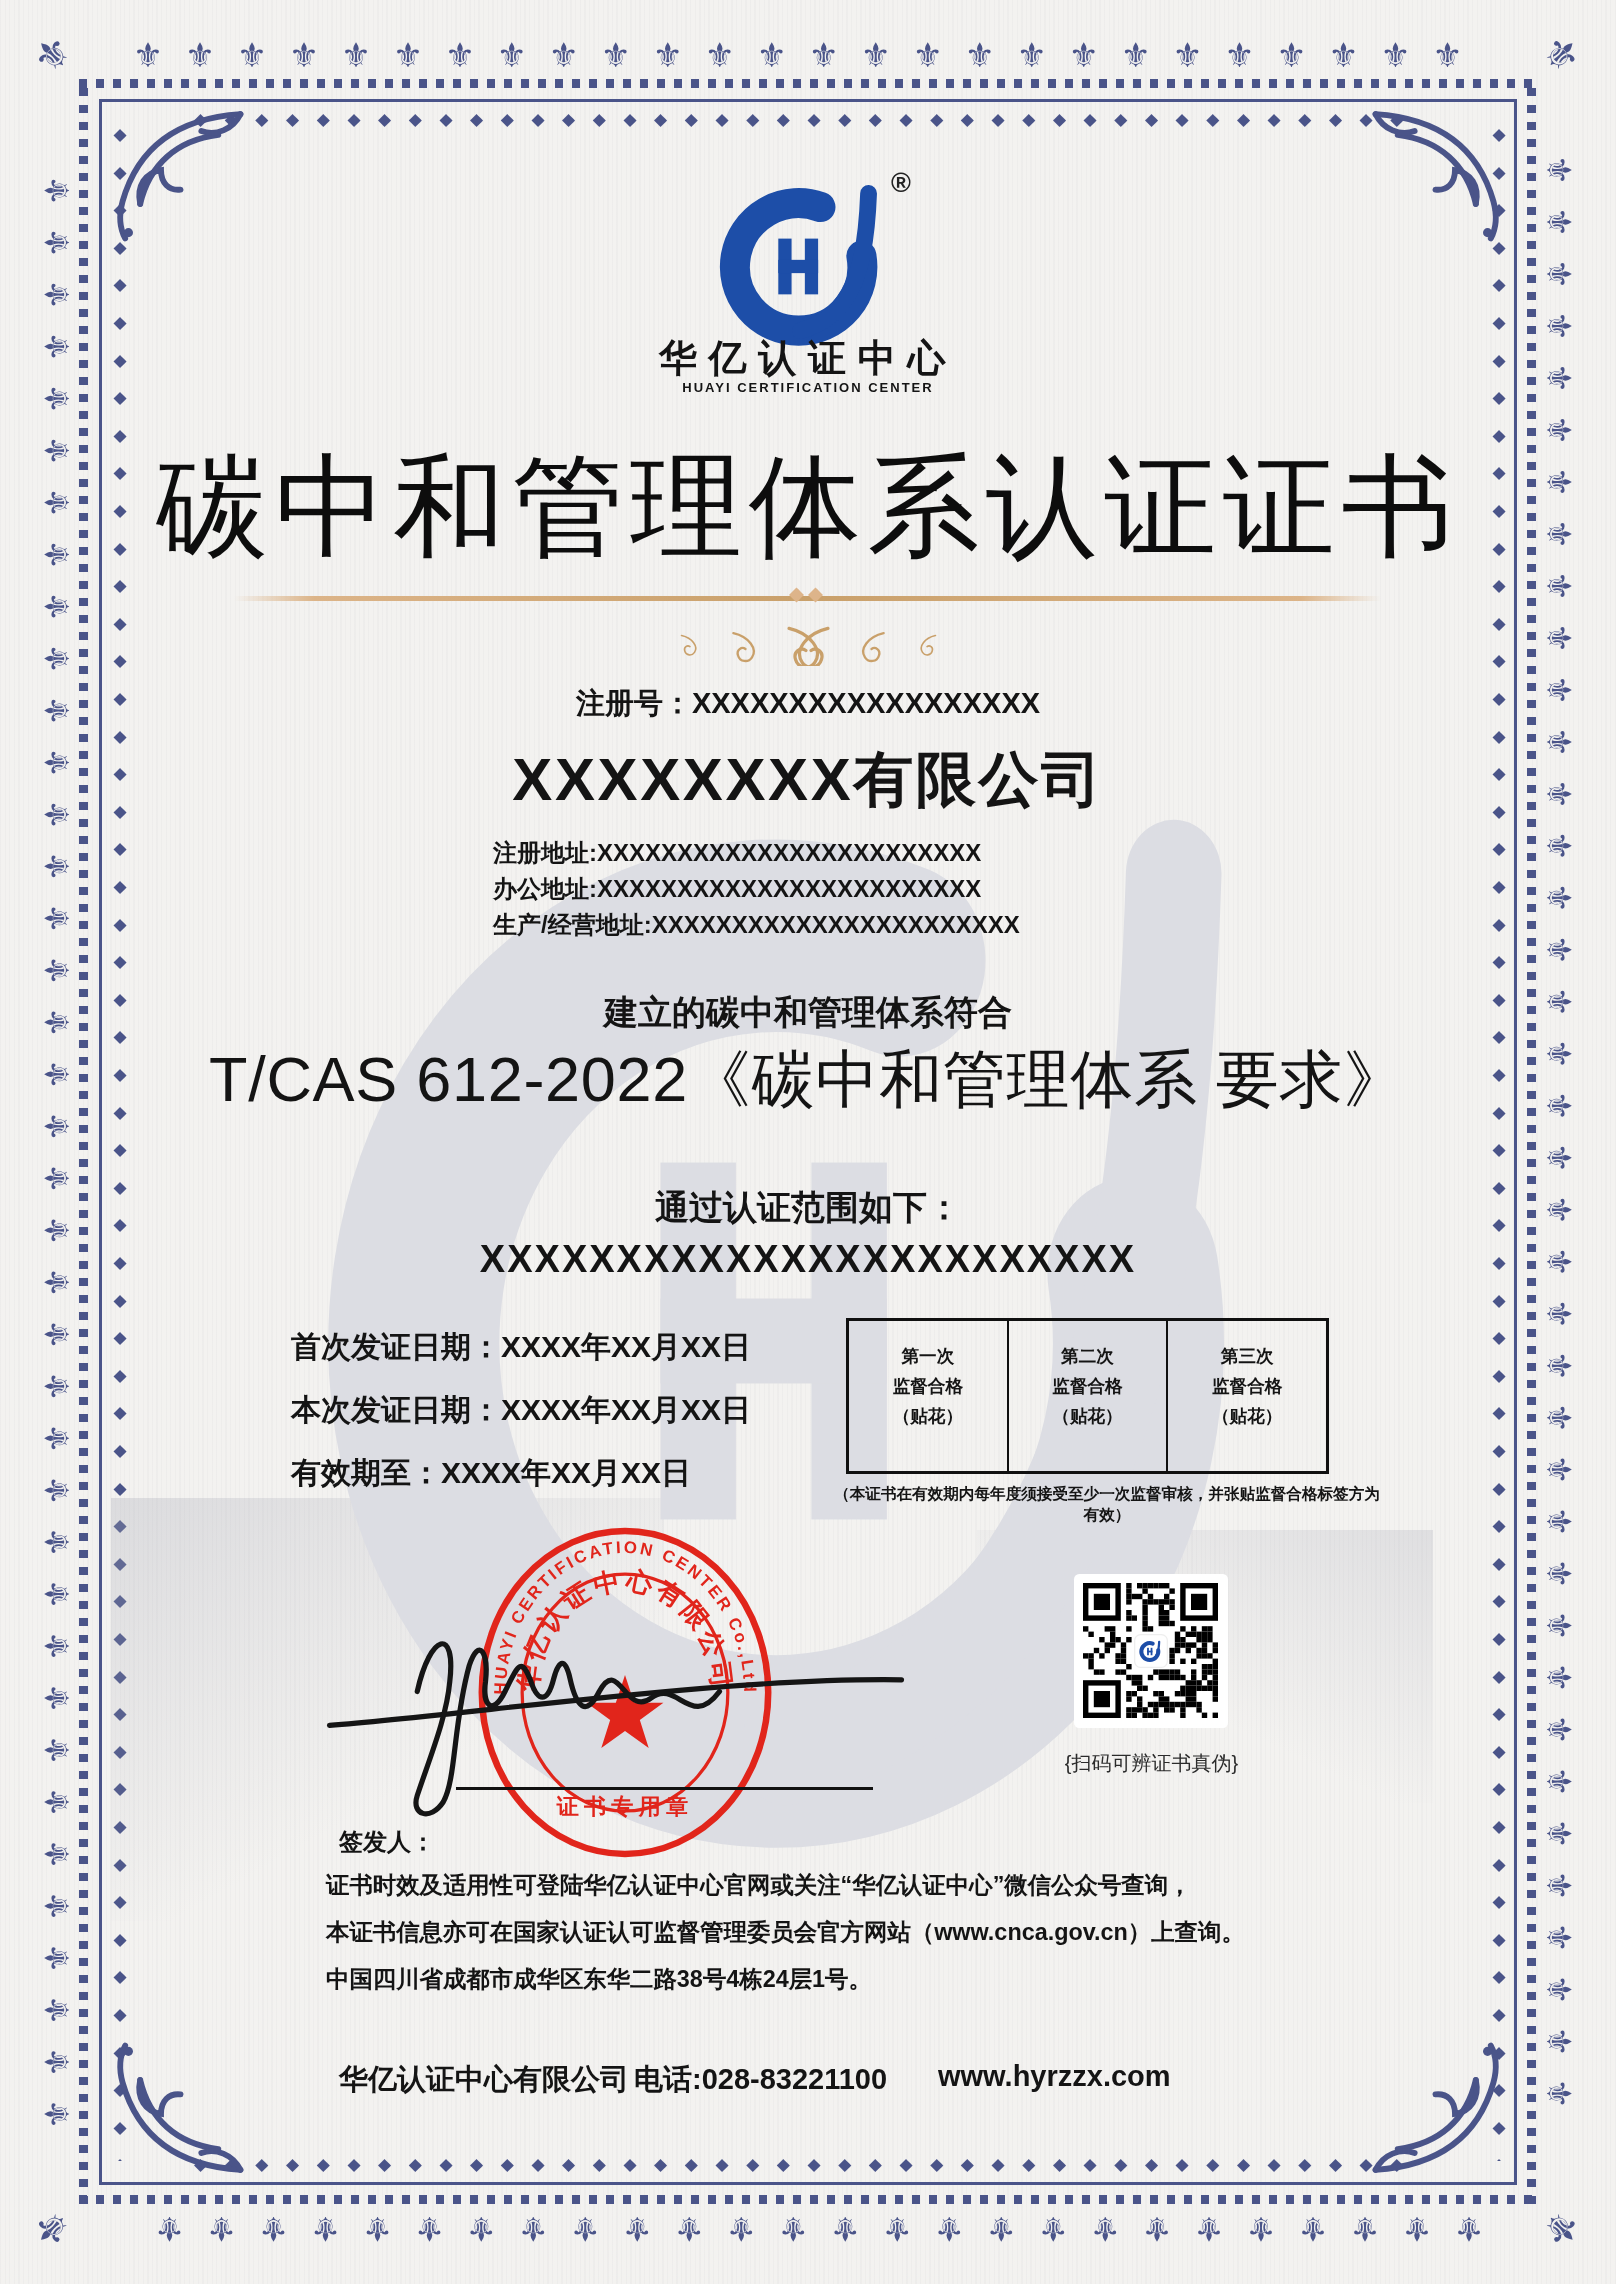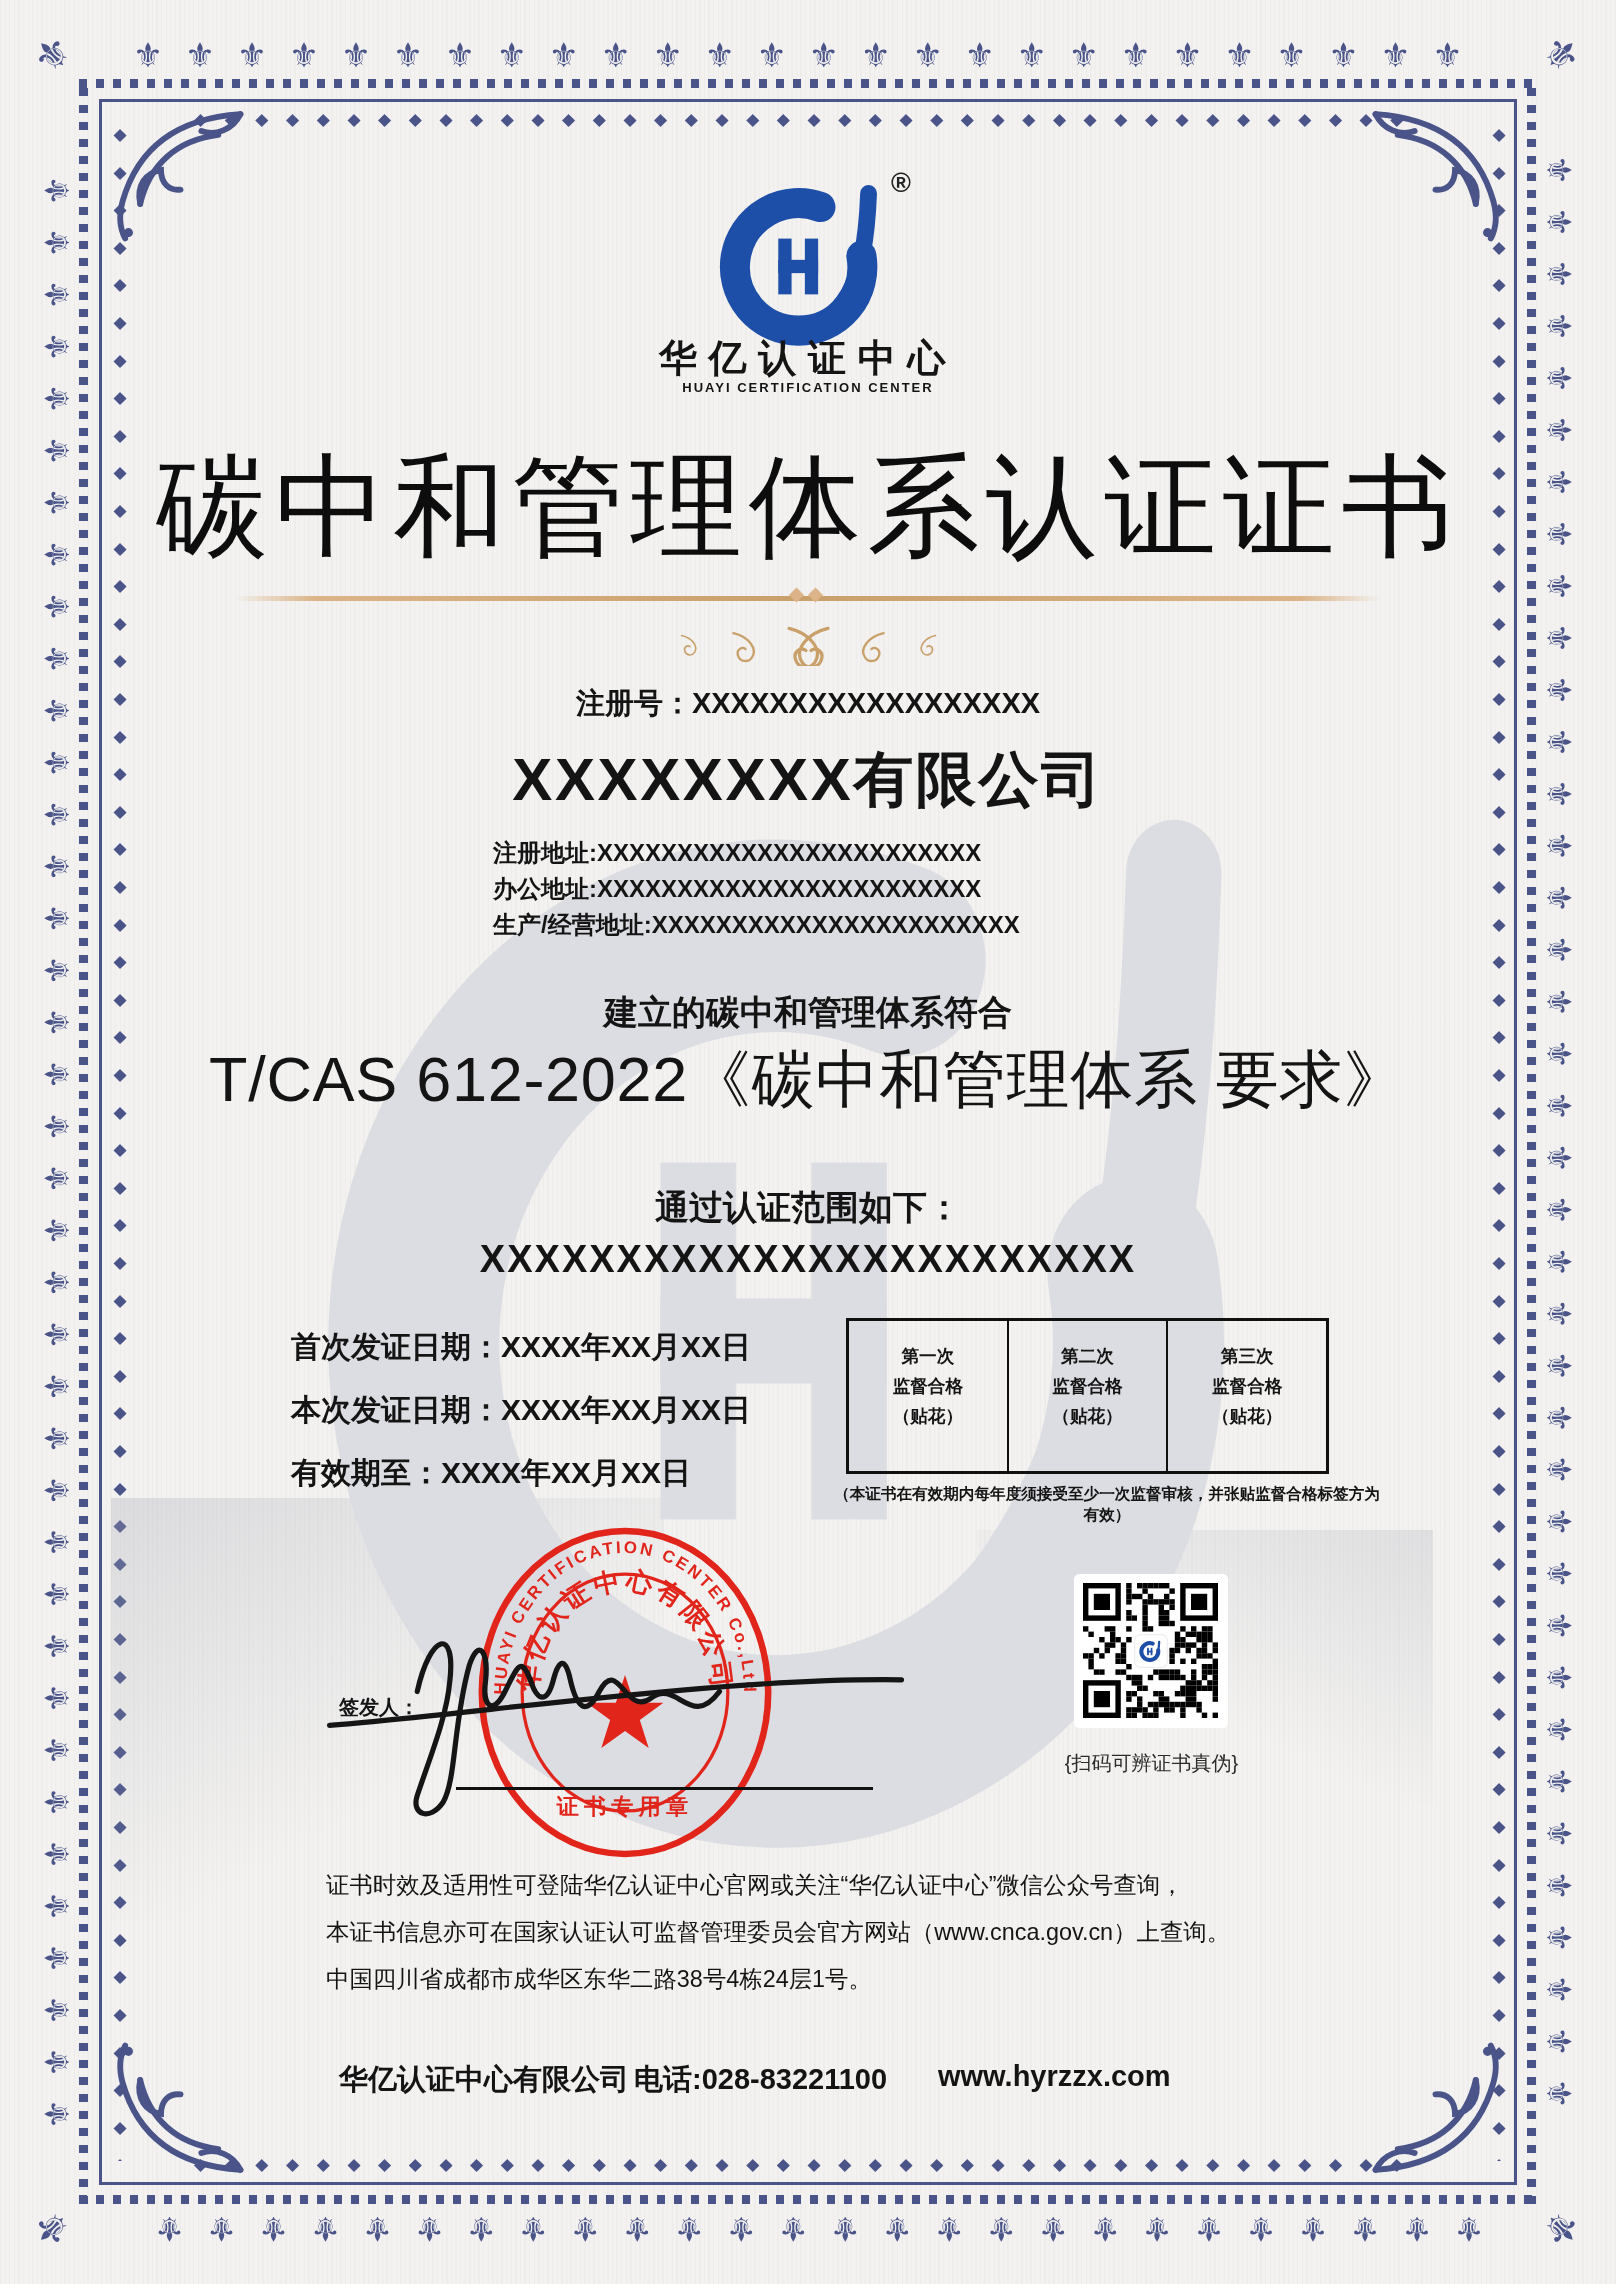--- a/index.html
+++ b/index.html
@@ -84,32 +84,32 @@
   .sup-cell{ flex:1; text-align:center; padding-top:19.5px; font-size:17.6px; font-weight:bold; line-height:30px;}
   .sup-cell + .sup-cell{ border-left:2.6px solid #101010;}
   #sup-note{ left:827px; top:1484px; width:560px; text-align:center; font-size:15.6px; font-weight:bold;}
 
   
   #stamp{ left:472px; top:1520px; width:306px; height:345px;}
   #stamp ellipse{ fill:none; stroke:var(--red);}
   #stamp text{ fill:var(--red);}
   #stamp polygon{ fill:var(--red);}
   #signature{ left:306px; top:1581px; width:619px; height:260px; color:#151515;}
-  #issuer-label{ left:339px; top:1694px; font-size:20px; font-weight:bold;}
+  #issuer-label{ left:339px; top:1826px; font-size:24px; font-weight:bold;}
   #issuer-line{ left:456px; top:1787px; width:417px; height:3.3px; background:#111;}
 
   #qr-card{ left:1074px; top:1574px; width:154px; height:154px; background:#ffffff; border-radius:5.2px;}
   #qr-code{ position:absolute; left:9px; top:9px; width:135px; height:135px;}
   #qr-chip{ position:absolute; left:60px; top:60px; width:34px; height:34px; background:#fff;
             border-radius:6.5px; box-shadow:0 0 0 1.3px #eee inset; display:flex; align-items:center; justify-content:center;}
   #qr-chip svg{ width:26px; height:24px; color:var(--blue);}
   #qr-caption{ left:1005px; top:1750px; width:293px; text-align:center; font-size:20px; color:#2b2b2b;}
 
   
-  #notes{ left:326px; top:1862px; width:1016px; font-size:23.4px; font-weight:400; line-height:47px;}
+  #notes{ left:326px; top:1862px; width:1016px; font-size:23.4px; font-weight:700; line-height:47px;}
   .foot{ top:2060px; font-size:29px; font-weight:bold; white-space:nowrap;}
   #foot-company{ left:339px;}
   #foot-phone{ left:634px;}
   #foot-site{ left:938px;}
 </style>
 </head>
 <body>
 
 <svg width="0" height="0" style="position:absolute" aria-hidden="true">
   <defs>

